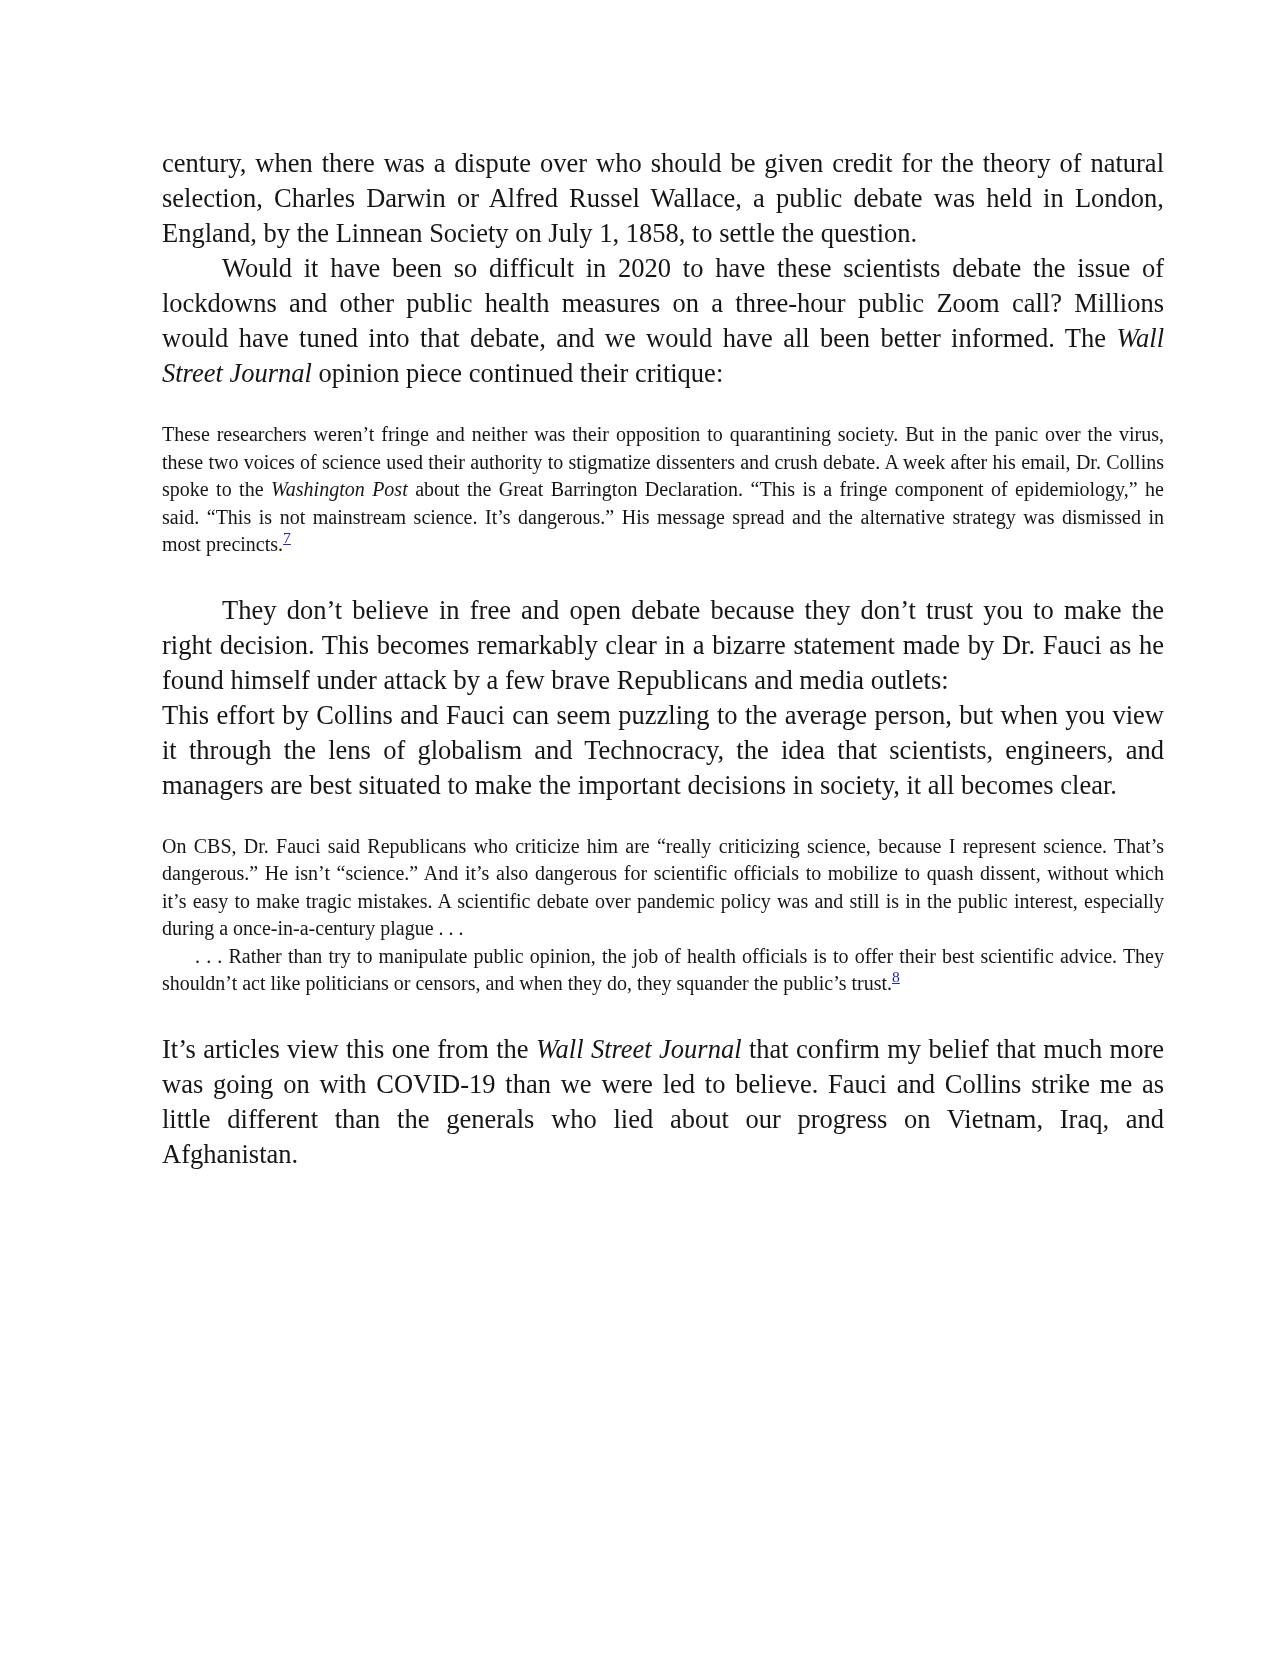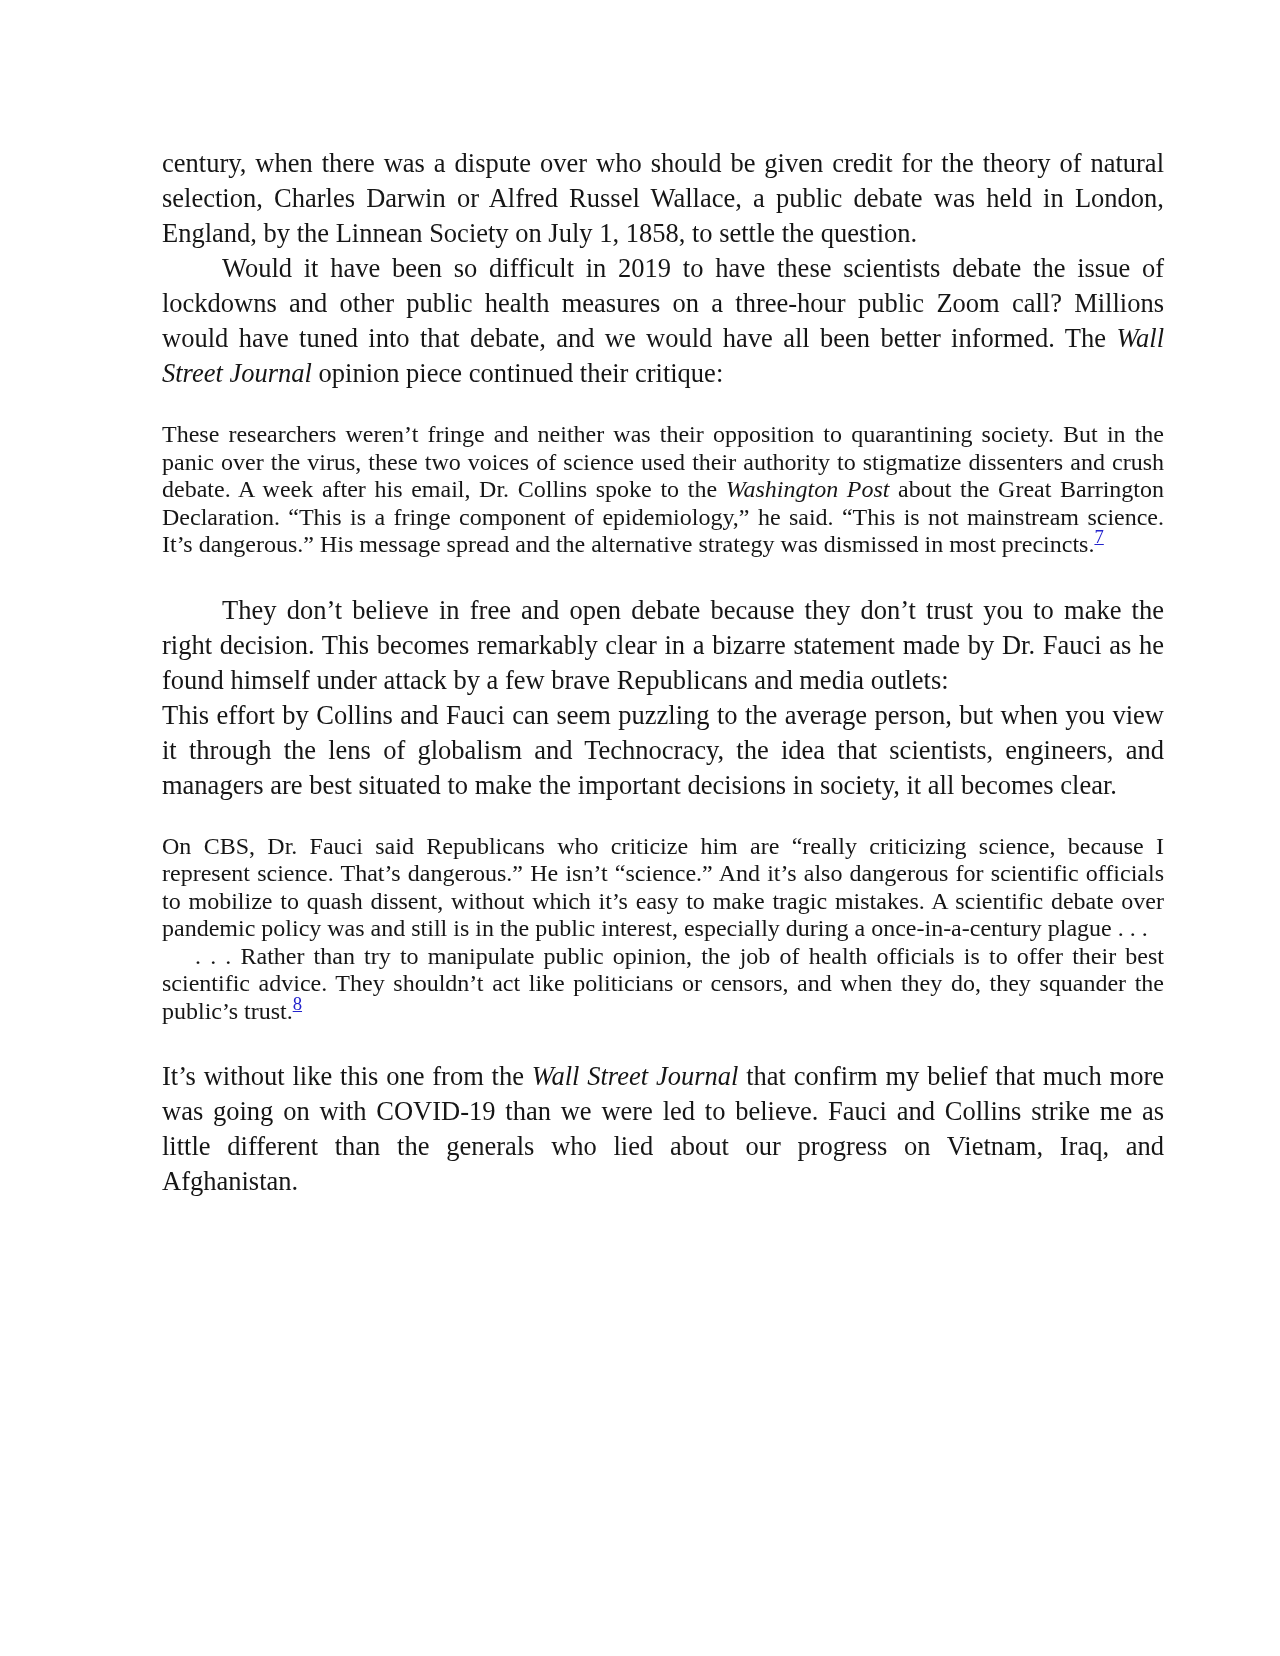--- a/index.html
+++ b/index.html
@@ -18,21 +18,21 @@
   }
   p.body-para {
     font-size: 26.5px;
     line-height: 35px;
     text-align: justify;
     color: var(--text-color, #161616);
   }
   p.body-para.indent { text-indent: 60px; }
   blockquote.extract {
     margin: 30px 0 34px 0;
-    font-size: 24px;
+    font-size: 20px;
     line-height: 27.5px;
     text-align: justify;
   }
   blockquote.extract p { text-align: justify; }
   blockquote.extract p.bq-indent { text-indent: 33px; }
   em.ital { font-style: italic; }
   sup.fn {
     font-size: 0.78em;
     line-height: 0;
     vertical-align: super;
@@ -43,31 +43,31 @@
     cursor: pointer;
   }
 </style>
 </head>
 <body style="--page-bg: #ffffff; --text-color: #161616; --link-color: #2222cc;">
 
 <div class="page">
 
   <p class="body-para">century, when there was a dispute over who should be given credit for the theory of natural selection, Charles Darwin or Alfred Russel Wallace, a public debate was held in London, England, by the Linnean Society on July 1, 1858, to settle the question.</p>
 
-  <p class="body-para indent"><span>Would it have been so difficult in 2019 to have these scientists debate the issue of lockdowns and other public health measures on a three-hour public Zoom call? Millions would have tuned into that debate, and we would have all been better informed. The </span><em class="ital">Wall Street Journal</em><span> opinion piece continued their critique:</span></p>
+  <p class="body-para indent"><span>Would it have been so difficult in 2020 to have these scientists debate the issue of lockdowns and other public health measures on a three-hour public Zoom call? Millions would have tuned into that debate, and we would have all been better informed. The </span><em class="ital">Wall Street Journal</em><span> opinion piece continued their critique:</span></p>
 
   <blockquote class="extract">
     <p><span>These researchers weren’t fringe and neither was their opposition to quarantining society. But in the panic over the virus, these two voices of science used their authority to stigmatize dissenters and crush debate. A week after his email, Dr. Collins spoke to the </span><em class="ital">Washington Post</em><span> about the Great Barrington Declaration. “This is a fringe component of epidemiology,” he said. “This is not mainstream science. It’s dangerous.” His message spread and the alternative strategy was dismissed in most precincts.</span><sup class="fn"><a href="#">7</a></sup></p>
   </blockquote>
 
   <p class="body-para indent">They don’t believe in free and open debate because they don’t trust you to make the right decision. This becomes remarkably clear in a bizarre statement made by Dr. Fauci as he found himself under attack by a few brave Republicans and media outlets:</p>
 
   <p class="body-para">This effort by Collins and Fauci can seem puzzling to the average person, but when you view it through the lens of globalism and Technocracy, the idea that scientists, engineers, and managers are best situated to make the important decisions in society, it all becomes clear.</p>
 
   <blockquote class="extract">
     <p>On CBS, Dr. Fauci said Republicans who criticize him are “really criticizing science, because I represent science. That’s dangerous.” He isn’t “science.” And it’s also dangerous for scientific officials to mobilize to quash dissent, without which it’s easy to make tragic mistakes. A scientific debate over pandemic policy was and still is in the public interest, especially during a once-in-a-century plague . . .</p>
     <p class="bq-indent"><span>. . . Rather than try to manipulate public opinion, the job of health officials is to offer their best scientific advice. They shouldn’t act like politicians or censors, and when they do, they squander the public’s trust.</span><sup class="fn"><a href="#">8</a></sup></p>
   </blockquote>
 
-  <p class="body-para"><span>It’s without like this one from the </span><em class="ital">Wall Street Journal</em><span> that confirm my belief that much more was going on with COVID-19 than we were led to believe. Fauci and Collins strike me as little different than the generals who lied about our progress on Vietnam, Iraq, and Afghanistan.</span></p>
+  <p class="body-para"><span>It’s articles view this one from the </span><em class="ital">Wall Street Journal</em><span> that confirm my belief that much more was going on with COVID-19 than we were led to believe. Fauci and Collins strike me as little different than the generals who lied about our progress on Vietnam, Iraq, and Afghanistan.</span></p>
 
 
 </div>
 
 </body></html>

